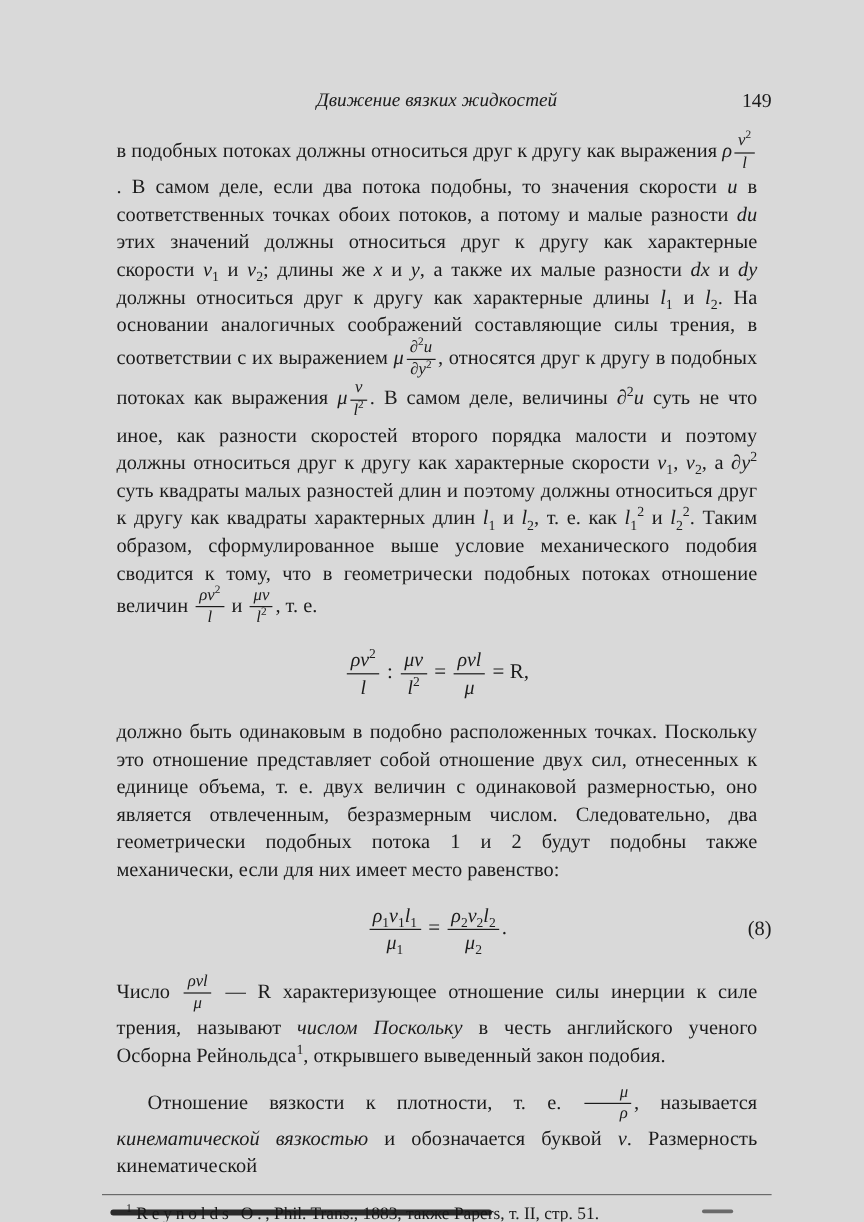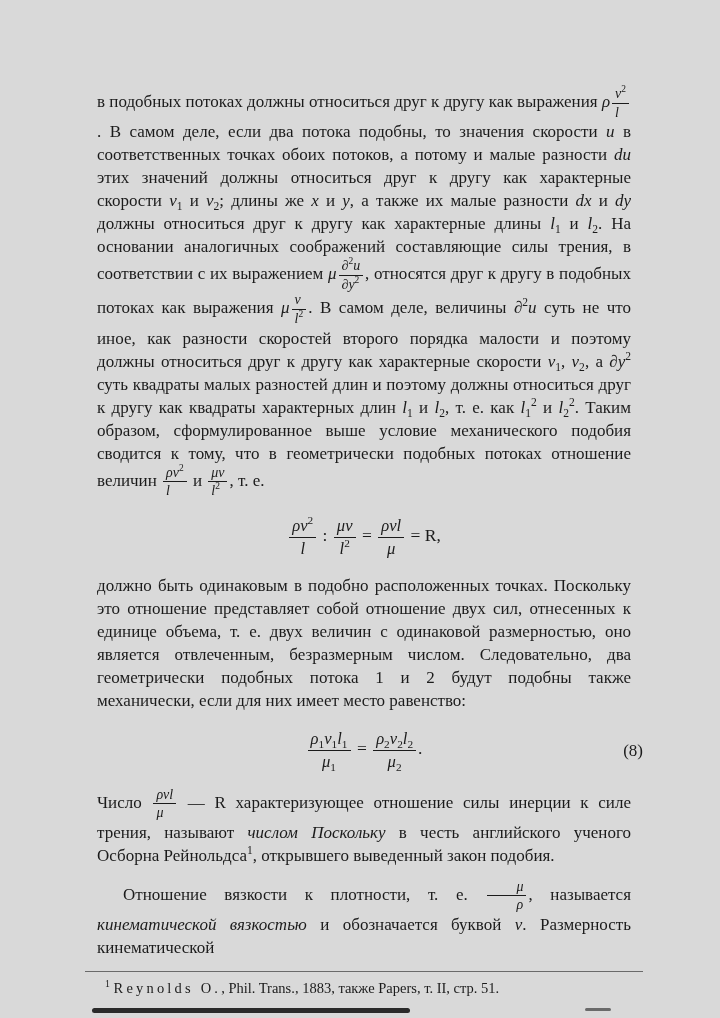--- a/index.html
+++ b/index.html
@@ -25,20 +25,21 @@
   }
   .body-text p.indent{text-indent:26px;}
   .body-text p.noindent{text-indent:0;}
 
   .it{font-style:italic;}
   sub,sup{font-size:0.68em;line-height:0;}
 
   .frac{
     display:inline-block;
     vertical-align:middle;
+    text-align:center;
     font-size:0.82em;
     line-height:1.12;
     margin:0 2px;
   }
   .frac .num{display:block;padding:0 3px 1px;border-bottom:1px solid currentColor;}
   .frac .den{display:block;padding:1px 3px 0;}
 
   .equation{
     position:relative;
     margin:17px 0 15px;
@@ -79,20 +80,24 @@
     border-radius:2px;
     opacity:0.7;
   }
 </style>
 </head>
 <body>
 
 <div class="page">
   <div class="content">
 
+    <div class="running-head">
+      <span class="running-title">Движение вязких жидкостей</span>
+      <span class="page-number">149</span>
+    </div>
 
     <div class="body-text">
         <p class="noindent">в подобных потоках должны относиться друг к другу как выражения <span class="it">ρ</span><span class="frac"><span class="num"><span class="it">v</span><sup>2</sup></span><span class="den"><span class="it">l</span></span></span>. В самом деле, если два потока подобны, то значения скорости <span class="it">u</span> в соответственных точках обоих потоков, а потому и малые разности <span class="it">du</span> этих значений должны относиться друг к другу как характерные скорости <span class="it">v</span><sub>1</sub> и <span class="it">v</span><sub>2</sub>; длины же <span class="it">x</span> и <span class="it">y</span>, а также их малые разности <span class="it">dx</span> и <span class="it">dy</span> должны относиться друг к другу как характерные длины <span class="it">l</span><sub>1</sub> и <span class="it">l</span><sub>2</sub>. На основании аналогичных соображений составляющие силы трения, в соответствии с их выражением <span class="it">μ</span><span class="frac"><span class="num"><span class="it">∂</span><sup>2</sup><span class="it">u</span></span><span class="den"><span class="it">∂y</span><sup>2</sup></span></span>, относятся друг к другу в подобных потоках как выражения <span class="it">μ</span><span class="frac"><span class="num"><span class="it">v</span></span><span class="den"><span class="it">l</span><sup>2</sup></span></span>. В самом деле, величины <span class="it">∂</span><sup>2</sup><span class="it">u</span> суть не что иное, как разности скоростей второго порядка малости и поэтому должны относиться друг к другу как характерные скорости <span class="it">v</span><sub>1</sub>, <span class="it">v</span><sub>2</sub>, а <span class="it">∂y</span><sup>2</sup> суть квадраты малых разностей длин и поэтому должны относиться друг к другу как квадраты характерных длин <span class="it">l</span><sub>1</sub> и <span class="it">l</span><sub>2</sub>, т. е. как <span class="it">l</span><sub>1</sub><sup>2</sup> и <span class="it">l</span><sub>2</sub><sup>2</sup>. Таким образом, сформулированное выше условие механического подобия сводится к тому, что в геометрически подобных потоках отношение величин <span class="frac"><span class="num"><span class="it">ρv</span><sup>2</sup></span><span class="den"><span class="it">l</span></span></span> и <span class="frac"><span class="num"><span class="it">μv</span></span><span class="den"><span class="it">l</span><sup>2</sup></span></span>, т. е.</p>
         <div class="equation"><span><span class="frac"><span class="num"><span class="it">ρv</span><sup>2</sup></span><span class="den"><span class="it">l</span></span></span> : <span class="frac"><span class="num"><span class="it">μv</span></span><span class="den"><span class="it">l</span><sup>2</sup></span></span> = <span class="frac"><span class="num"><span class="it">ρvl</span></span><span class="den"><span class="it">μ</span></span></span> = R,</span></div>
         <p class="noindent">должно быть одинаковым в подобно расположенных точках. Поскольку это отношение представляет собой отношение двух сил, отнесенных к единице объема, т. е. двух величин с одинаковой размерностью, оно является отвлеченным, безразмерным числом. Следовательно, два геометрически подобных потока 1 и 2 будут подобны также механически, если для них имеет место равенство:</p>
         <div class="equation"><span><span class="frac"><span class="num"><span class="it">ρ</span><sub>1</sub><span class="it">v</span><sub>1</sub><span class="it">l</span><sub>1</sub></span><span class="den"><span class="it">μ</span><sub>1</sub></span></span> = <span class="frac"><span class="num"><span class="it">ρ</span><sub>2</sub><span class="it">v</span><sub>2</sub><span class="it">l</span><sub>2</sub></span><span class="den"><span class="it">μ</span><sub>2</sub></span></span>.</span><span class="eqnum">(8)</span></div>
         <p class="noindent">Число <span class="frac"><span class="num"><span class="it">ρvl</span></span><span class="den"><span class="it">μ</span></span></span> — R характеризующее отношение силы инерции к силе трения, называют <span class="it">числом Поскольку</span> в честь английского ученого Осборна Рейнольдса<sup>1</sup>, открывшего выведенный закон подобия.</p>
         <p class="indent">Отношение вязкости к плотности, т. е. <span class="frac"><span class="num"><span class="it">μ</span></span><span class="den"><span class="it">ρ</span></span></span>, называется <span class="it">кинематической вязкостью</span> и обозначается буквой <span class="it">ν</span>. Размерность кинематической</p>
       </div>
 

